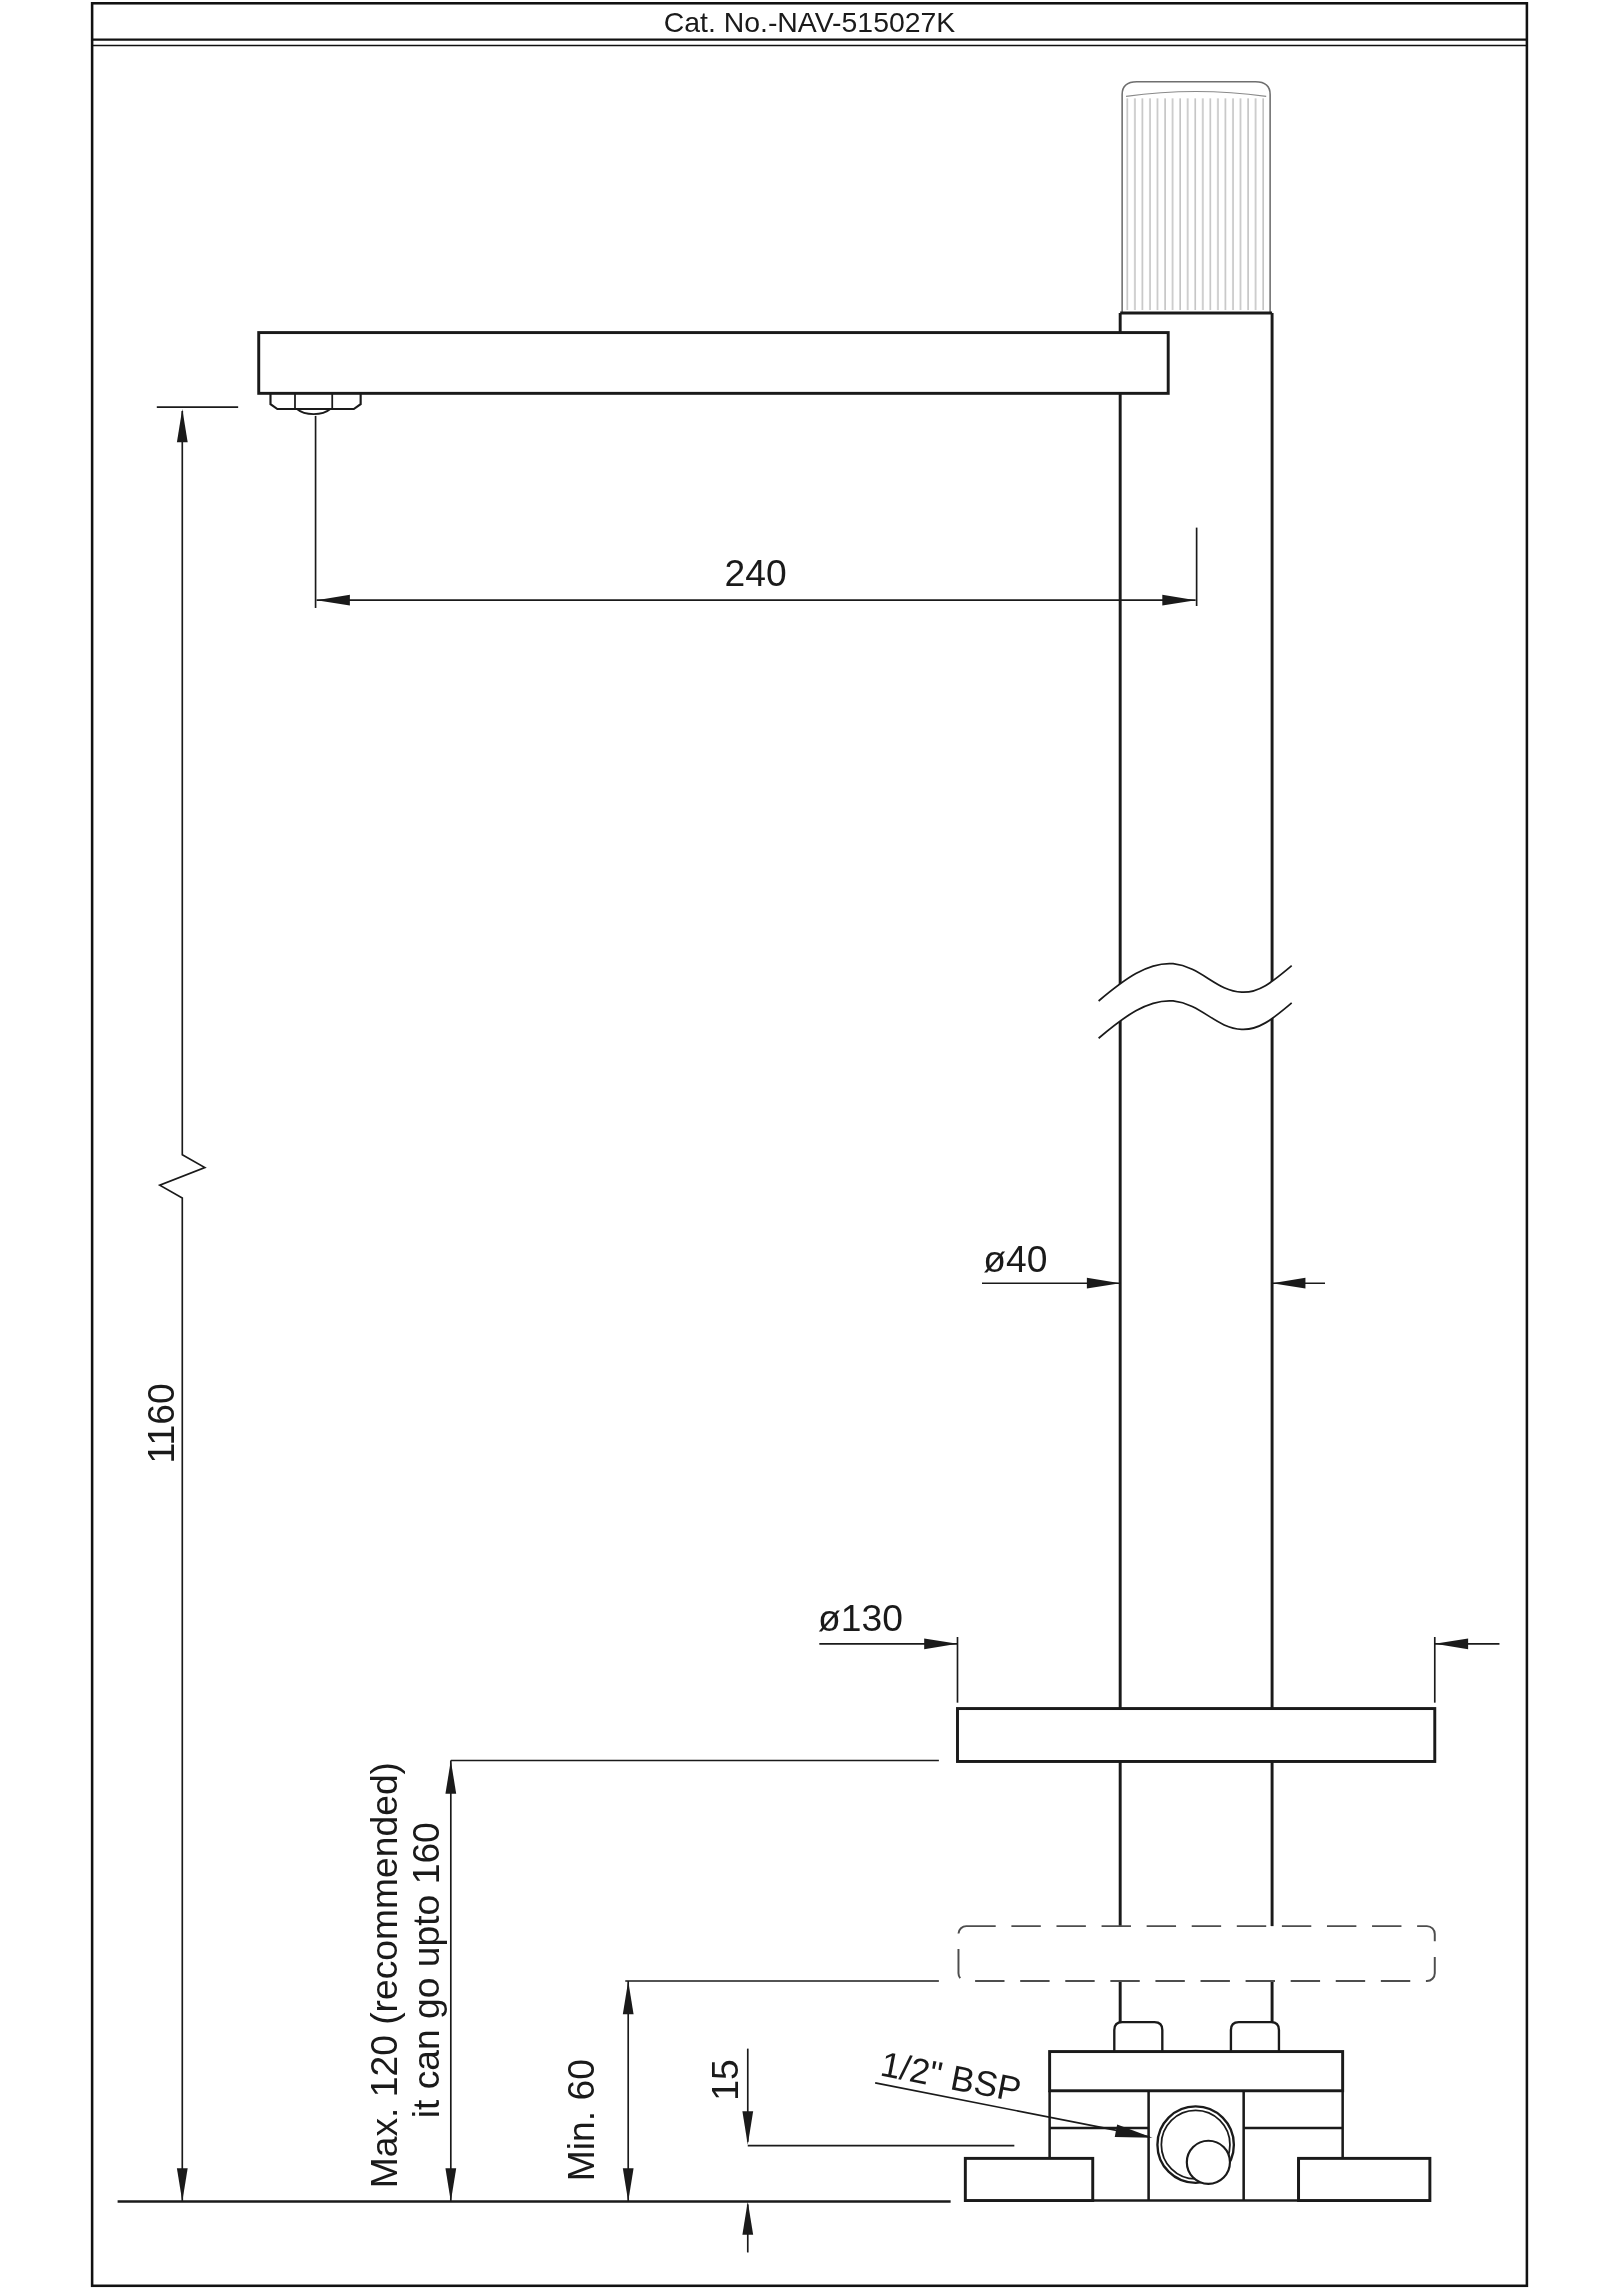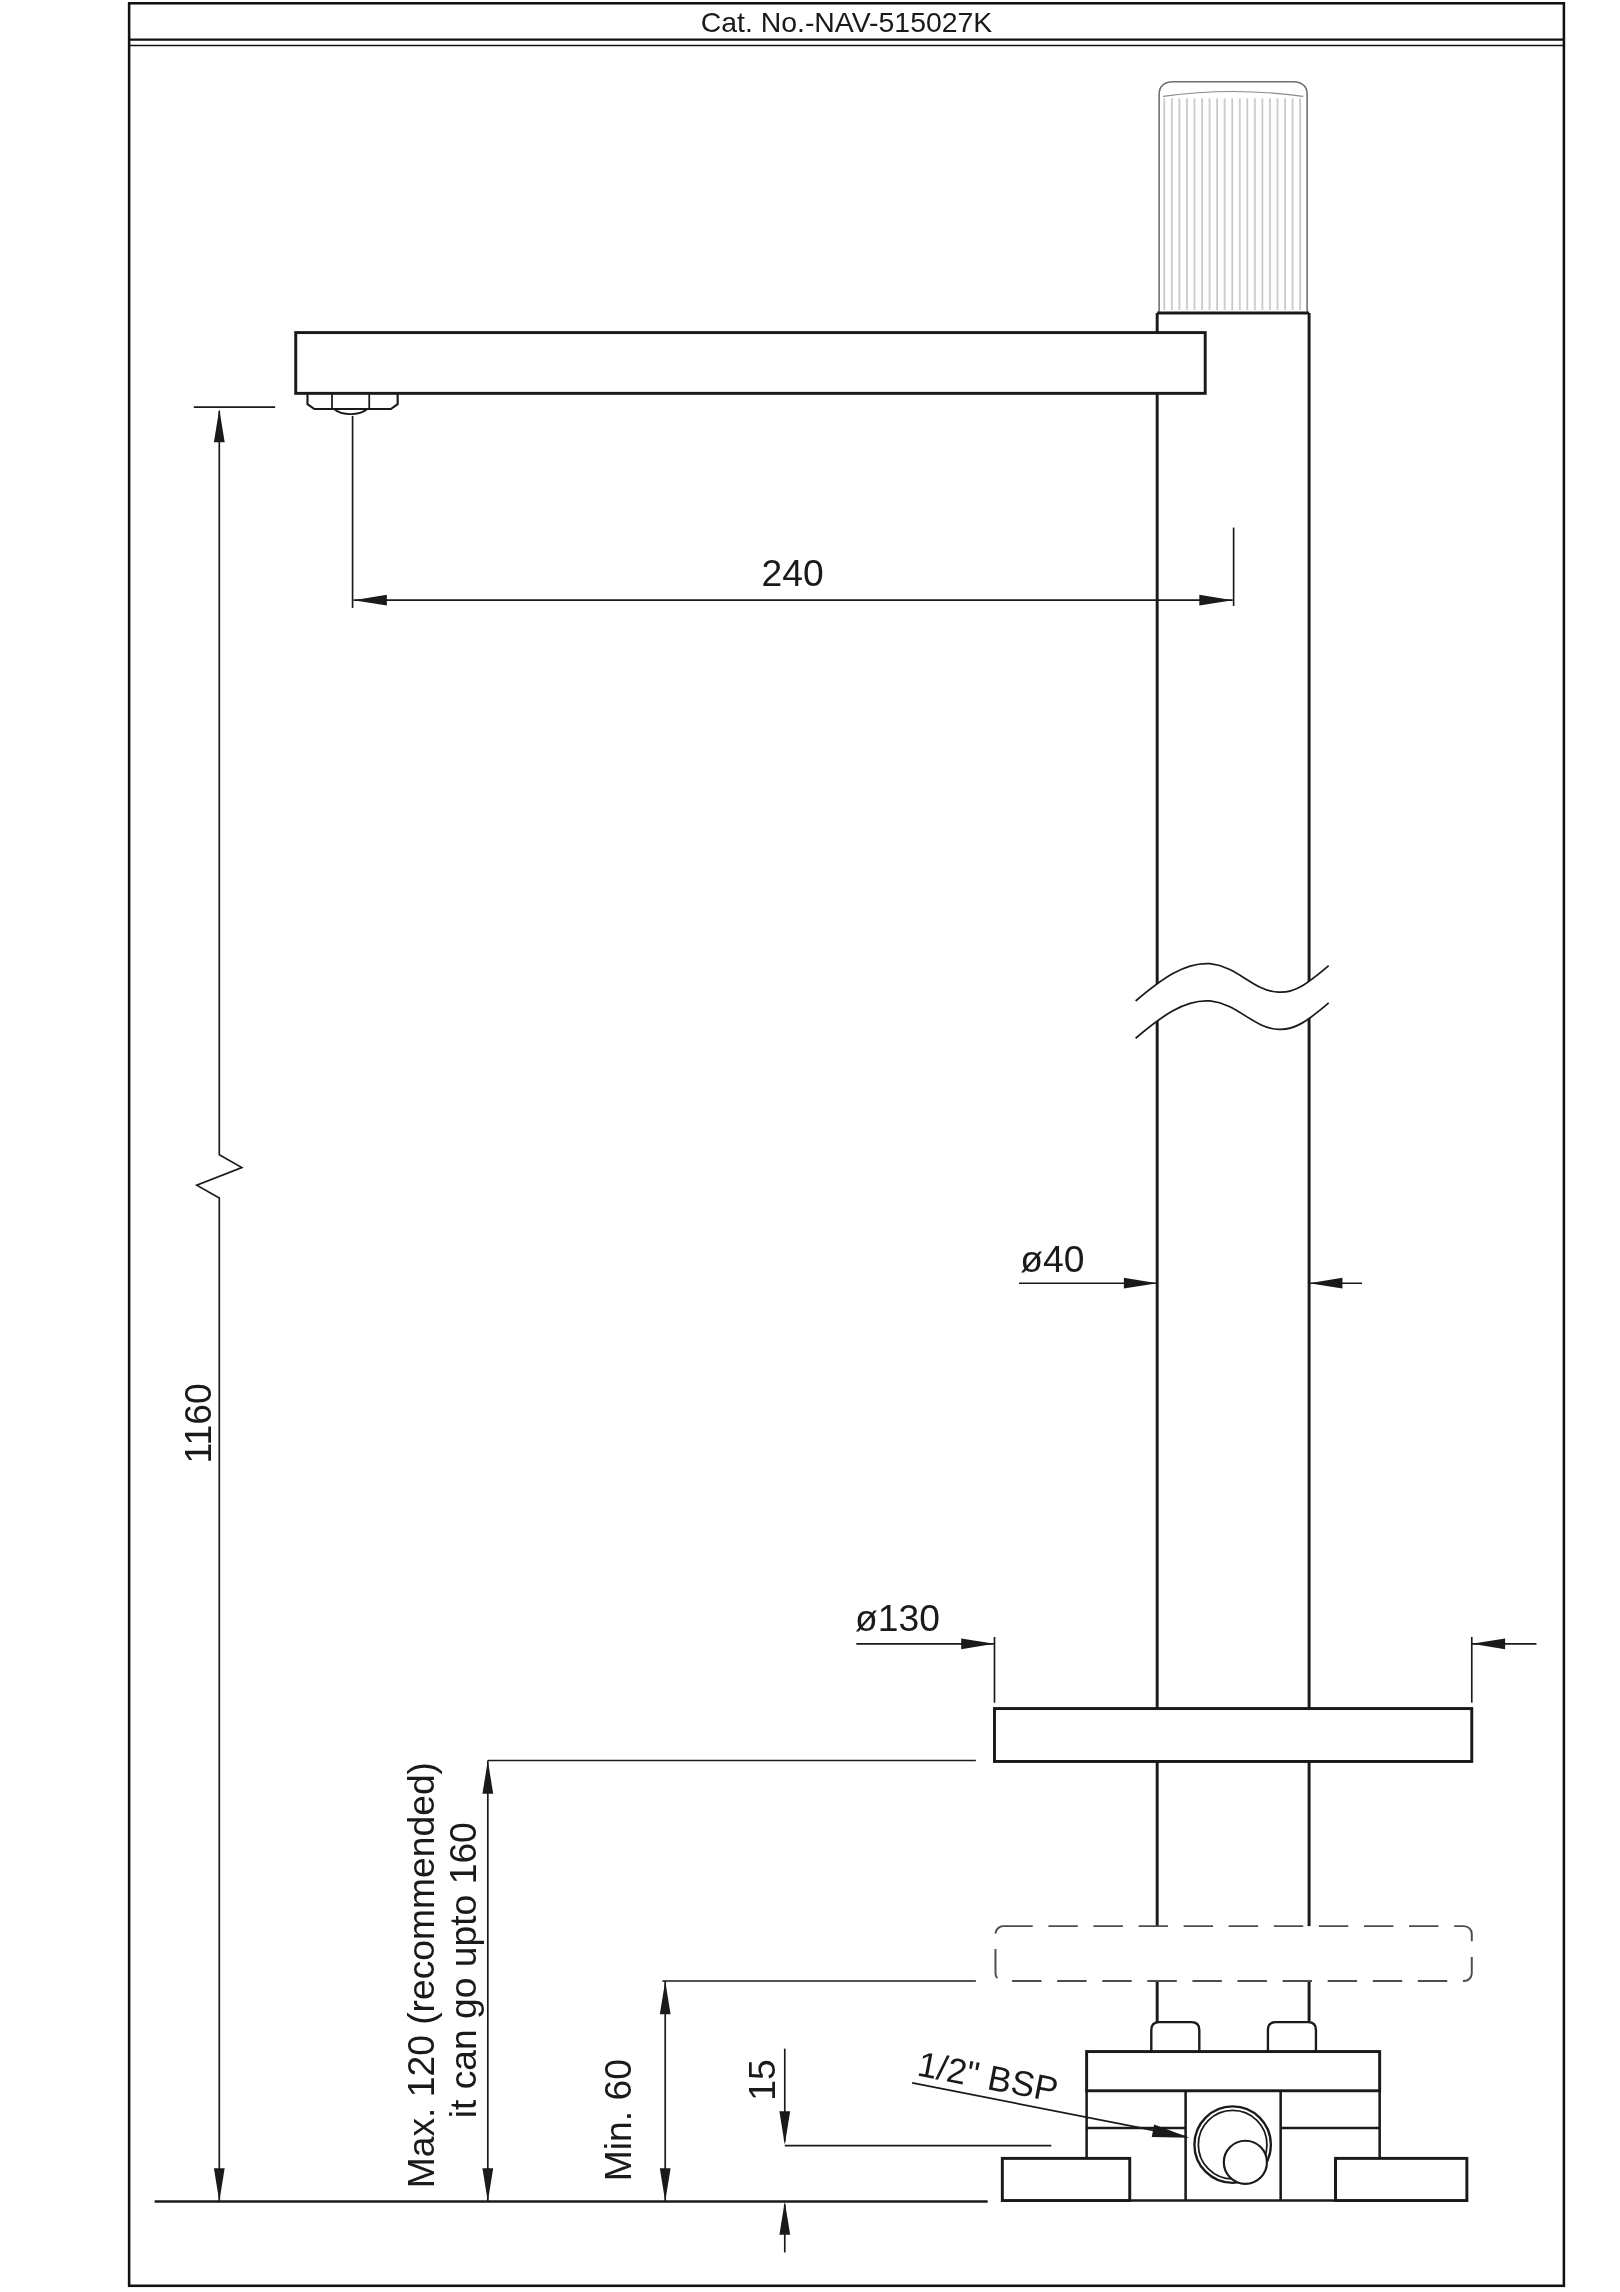--- a/index.html
+++ b/index.html
@@ -1,17 +1,17 @@
 <!DOCTYPE html>
 <html><head>
 <meta charset="utf-8">
 <style>
   html,body{margin:0;padding:0;background:#ffffff;}
   .page{position:relative;width:1520px;height:2293px;background:#ffffff;
-        font-family:"Liberation Sans", sans-serif;margin-left:37px;}
+        font-family:"Liberation Sans", sans-serif;}
   svg{position:absolute;left:0;top:0;}
   text{fill:#1a1a1a;font-family:"Liberation Sans", sans-serif;}
   .dimtxt{font-size:38px;}
   .titletxt{font-size:29px;}
   .bsptxt{font-size:36px;}
 </style>
 </head>
 <body>
 
 <div class="page">

